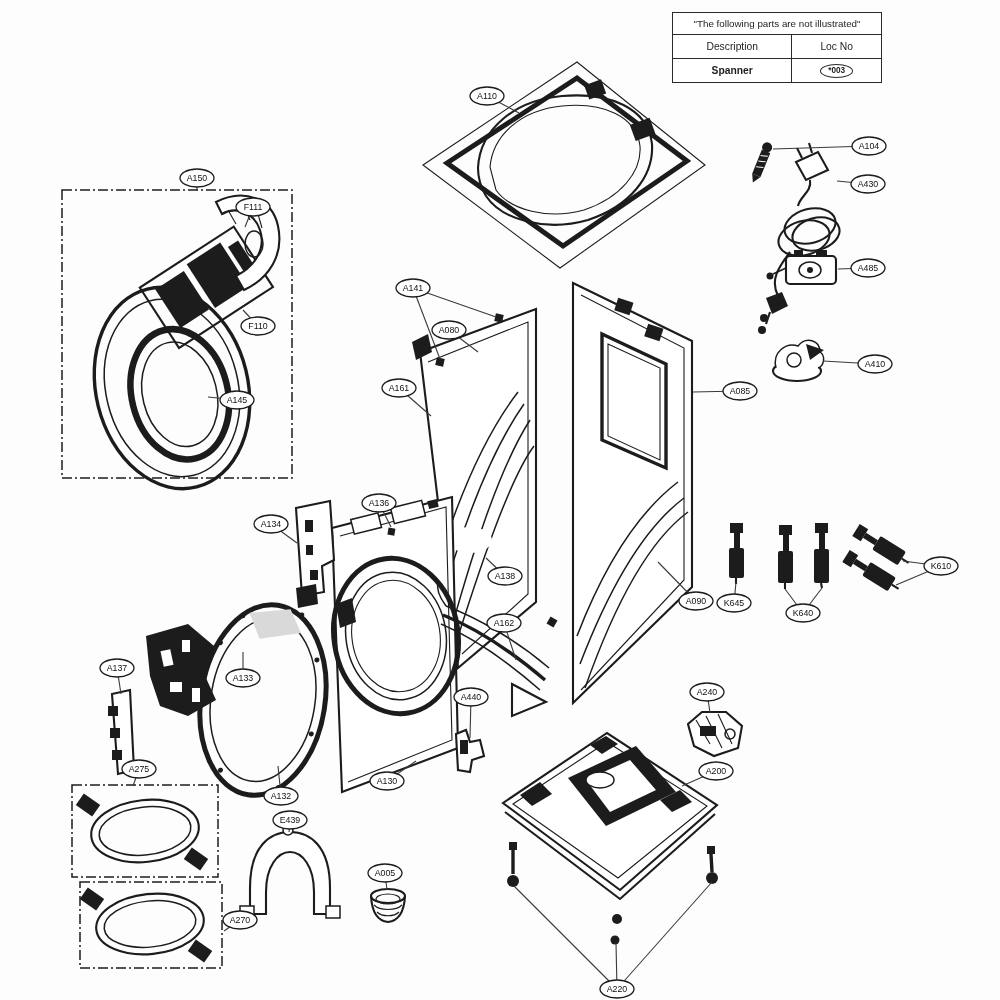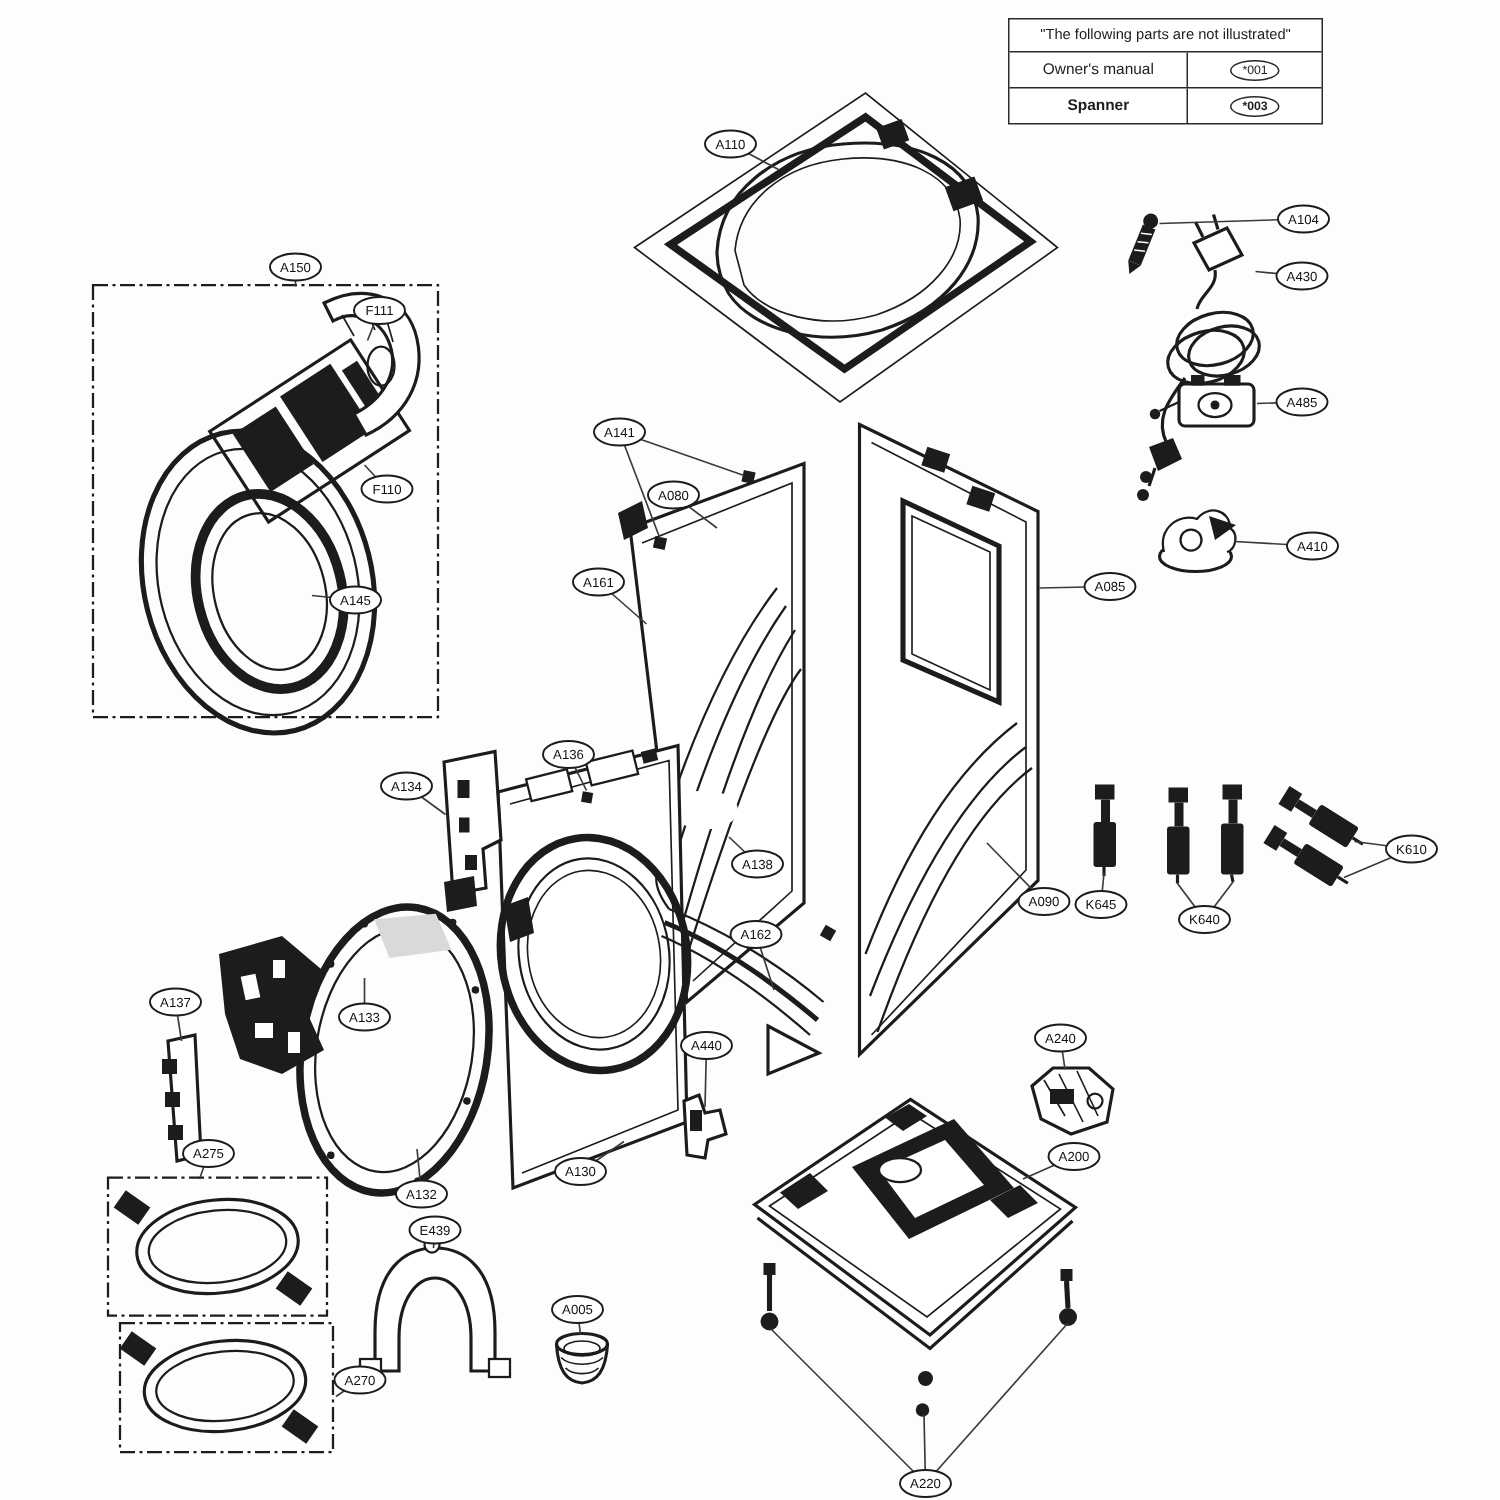--- a/index.html
+++ b/index.html
@@ -476,24 +476,22 @@
         <line x1="617" y1="989" x2="712" y2="882"></line>
         <line x1="617" y1="989" x2="616" y2="943"></line>
         <ellipse cx="617" cy="989" rx="17" ry="9"></ellipse>
         <text x="617" y="992">A220</text>
       </g>
     </svg>
 
   <div class="parts-table">
     <div class="pt-title">"The following parts are not illustrated"</div>
     <div class="pt-row">
-      <div class="pt-desc">Owner's manual</div>
-      <div class="pt-loc">
-        <span class="loc-oval">*001</span>
-      </div>
+      <div class="pt-desc">Description</div>
+      <div class="pt-loc">Loc No</div>
     </div>
     <div class="pt-row">
       <div class="pt-desc">Spanner</div>
       <div class="pt-loc">
         <span class="loc-oval">*003</span>
       </div>
     </div>
   </div>
 </div>
 

